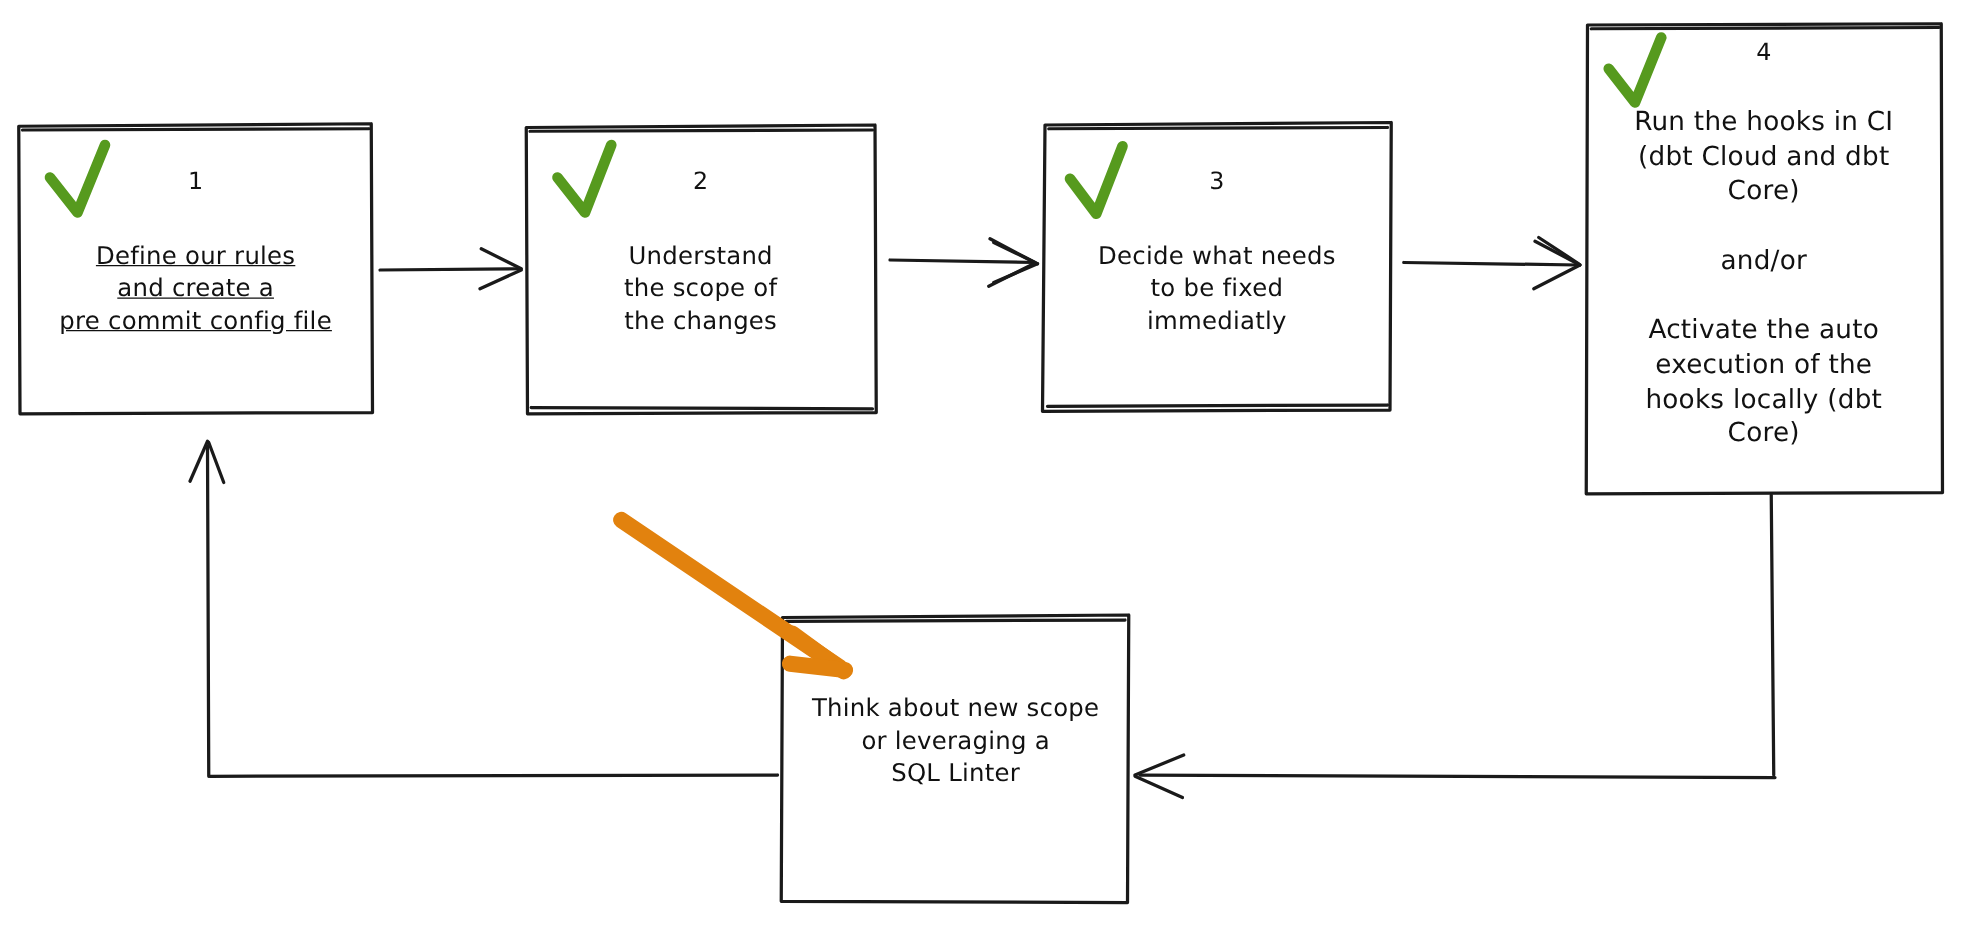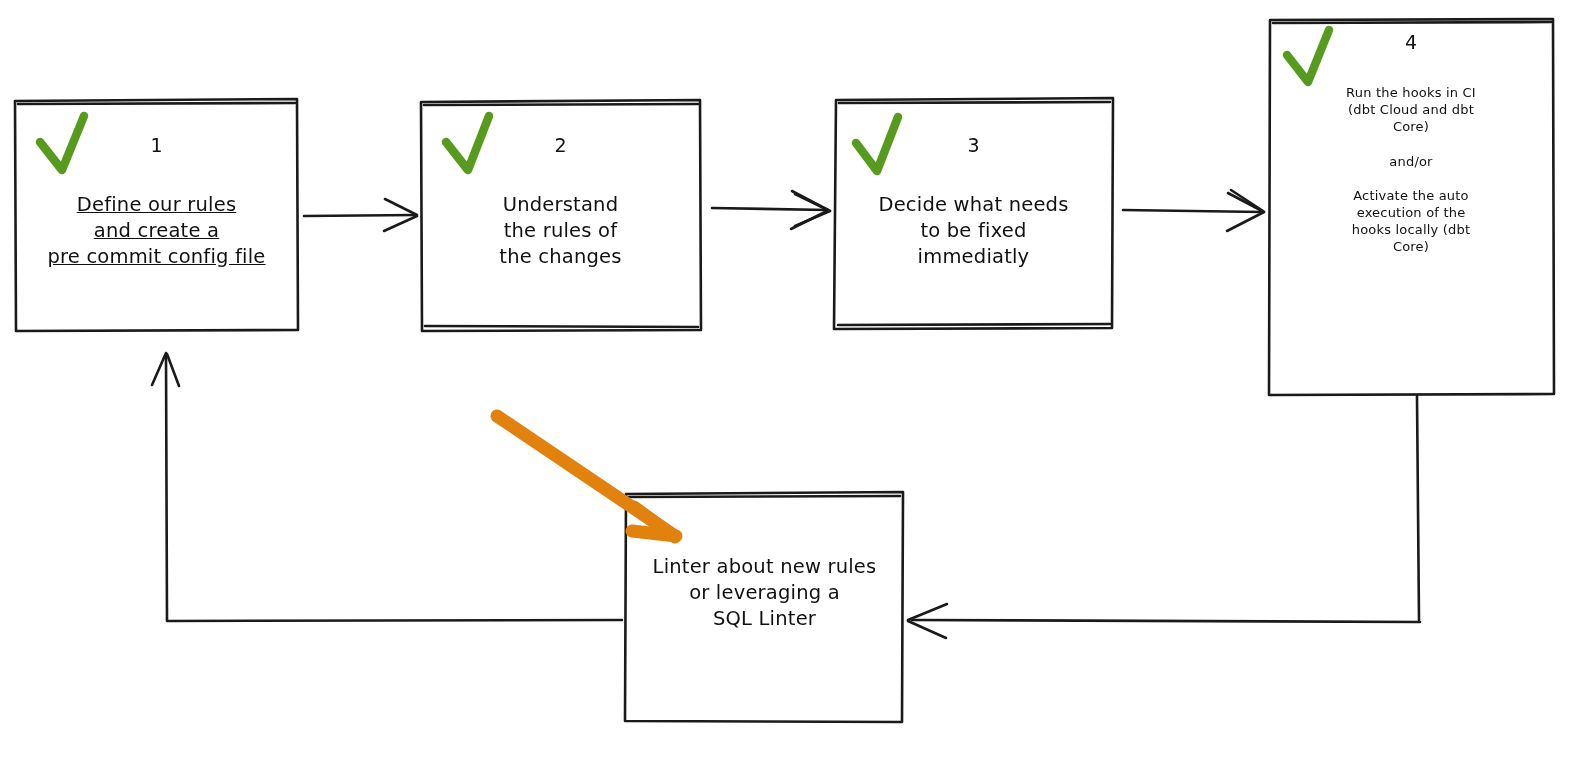--- a/index.html
+++ b/index.html
@@ -53,21 +53,21 @@
   #node-2 { left: 420px;  top: 100px; width: 281px; height: 231px; }
   #node-2 .node-number { position: absolute; left: 0; right: 0; top: 36px; }
   #node-2 .node-body   { position: absolute; left: 6px; right: 6px; top: 92px; }
 
   #node-3 { left: 833px;  top: 98px;  width: 281px; height: 231px; }
   #node-3 .node-number { position: absolute; left: 0; right: 0; top: 38px; }
   #node-3 .node-body   { position: absolute; left: 4px; right: 4px; top: 94px; }
 
   #node-4 { left: 1268px; top: 18px;  width: 286px; height: 377px; }
   #node-4 .node-number { position: absolute; left: 0; right: 0; top: 15px; }
-  #node-4 .node-body   { position: absolute; left: 8px; right: 8px; top: 66px; font-size: 13px; line-height: 1.32; }
+  #node-4 .node-body   { position: absolute; left: 8px; right: 8px; top: 66px; font-size: 21px; line-height: 1.32; }
 
   #node-5 { left: 625px;  top: 492px; width: 279px; height: 230px; }
   #node-5 .node-body   { position: absolute; left: 6px; right: 6px; top: 62px; }
 </style>
 </head>
 <body>
 
 <svg id="canvas" viewBox="0 0 1584 757" xmlns="http://www.w3.org/2000/svg">
 
   <g fill="none" stroke="#1a1a1a" stroke-width="2.6" stroke-linecap="round" stroke-linejoin="round">
@@ -152,21 +152,21 @@
 <div class="node" id="node-1">
   <span class="node-number">1</span>
   <span class="node-body">Define our rules
 and create a
 pre commit config file</span>
 </div>
 
 <div class="node" id="node-2">
   <span class="node-number">2</span>
   <span class="node-body">Understand
-the rules of
+the scope of
 the changes</span>
 </div>
 
 <div class="node" id="node-3">
   <span class="node-number">3</span>
   <span class="node-body">Decide what needs
 to be fixed
 immediatly</span>
 </div>
 
@@ -178,16 +178,16 @@
 
 and/or
 
 Activate the auto
 execution of the
 hooks locally (dbt
 Core)</span>
 </div>
 
 <div class="node" id="node-5">
-  <span class="node-body">Linter about new rules
+  <span class="node-body">Think about new scope
 or leveraging a
 SQL Linter</span>
 </div>
 
 </body></html>

